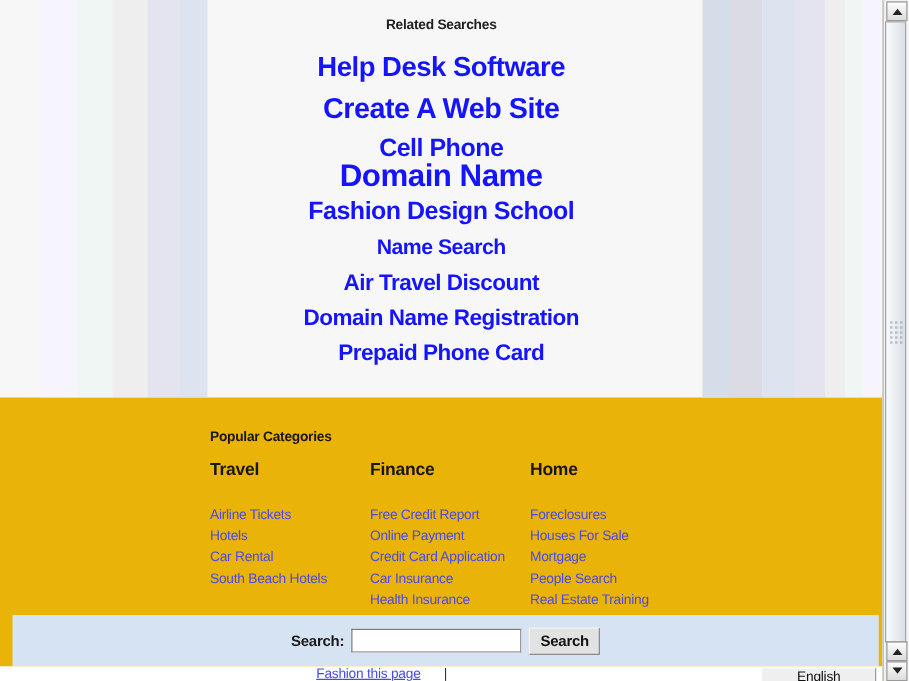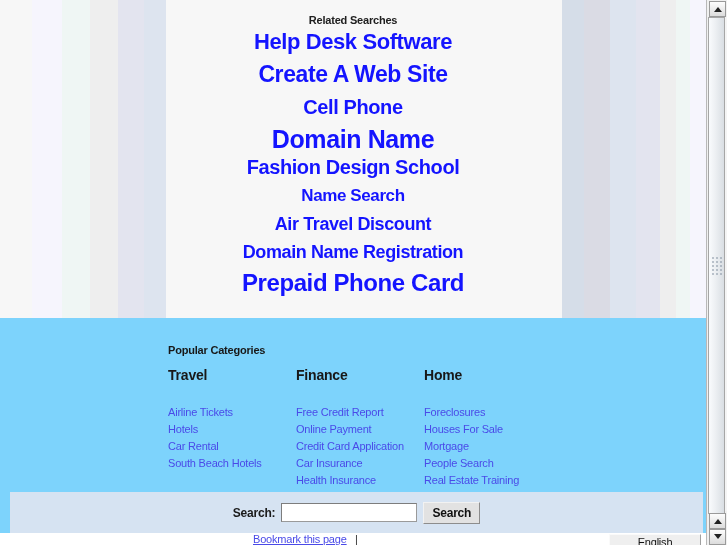--- a/index.html
+++ b/index.html
@@ -14,21 +14,21 @@
     font-family: "Liberation Sans", sans-serif;
     position: relative;
   }
 
   
   #viewport {
     position: absolute;
     left: 0; top: 0;
     width: 706px;
     height: 545px;
-    background: #7dd3fc;
+    background: #eab308;
     overflow: hidden;
   }
 
   
   #related-band {
     position: absolute;
     left: 0; top: 0;
     width: 706px;
     height: 318px;
     background: #f7f7f7;
@@ -275,29 +275,29 @@
         <div class="stripe" style="left: 610px; width: 26px; background: rgb(221, 228, 239);"></div>
         <div class="stripe" style="left: 636px; width: 24px; background: rgb(227, 228, 239);"></div>
         <div class="stripe" style="left: 660px; width: 16px; background: rgb(238, 238, 238);"></div>
         <div class="stripe" style="left: 676px; width: 14px; background: rgb(239, 246, 244);"></div>
         <div class="stripe" style="left: 690px; width: 16px; background: rgb(246, 245, 253);"></div>
       </div>
 
     <div id="related-inner">
       <p id="related-heading">Related Searches</p>
       <div id="related-links">
-          <a class="rs-link" href="#" style="font-size: 22px; margin-top: 5px;">Help Desk Software</a>
+          <a class="rs-link" href="#" style="font-size: 22px; margin-top: 17px;">Help Desk Software</a>
           <a class="rs-link" href="#" style="font-size: 23px; margin-top: 10px;">Create A Web Site</a>
           <a class="rs-link" href="#" style="font-size: 20px; margin-top: 10px;">Cell Phone</a>
-          <a class="rs-link" href="#" style="font-size: 25px; margin-top: 10px;">Domain Name</a>
+          <a class="rs-link" href="#" style="font-size: 25px; ">Domain Name</a>
           <a class="rs-link" href="#" style="font-size: 20px; margin-top: 4px;">Fashion Design School</a>
           <a class="rs-link" href="#" style="font-size: 17px; margin-top: 10px;">Name Search</a>
           <a class="rs-link" href="#" style="font-size: 18px; margin-top: 10px;">Air Travel Discount</a>
           <a class="rs-link" href="#" style="font-size: 18px; margin-top: 10px;">Domain Name Registration</a>
-          <a class="rs-link" href="#" style="font-size: 24px; margin-top: 10px;">Prepaid Phone Card</a>
+          <a class="rs-link" href="#" style="font-size: 18px; margin-top: 10px;">Prepaid Phone Card</a>
         </div>
     </div>
   </div>
 
   <div id="categories">
     <div id="cat-heading">Popular Categories</div>
     <div id="cat-columns">
         <div class="cat-col">
           <div class="cat-title">Travel</div>
           <a class="cat-link" href="#">Airline Tickets</a>
@@ -324,21 +324,21 @@
       </div>
   </div>
 
   <div id="search-band">
     <label id="search-label">Search:</label>
     <input id="search-input" type="text" placeholder="" style="">
     <button id="search-button">Search</button>
   </div>
 
   <div id="footer-row">
-    <a id="bookmark-link" href="#">Bookmark this page</a>
+    <a id="bookmark-link" href="#">Fashion this page</a>
     <span id="bookmark-sep">|</span>
     <div id="lang-select">English</div>
   </div>
 
 </div>
 
 <div id="scrollbar">
   <div class="sb-btn" style="top:1px;">
     <span class="sb-arrow up"></span>
   </div>

